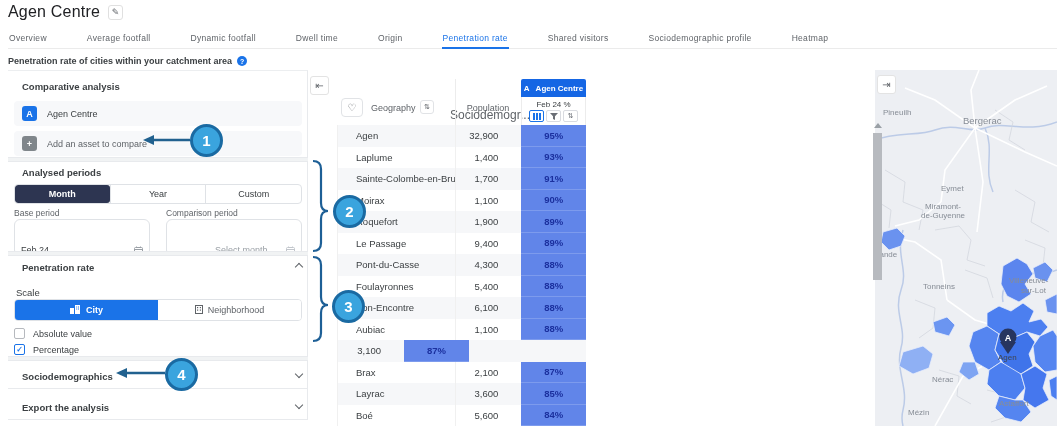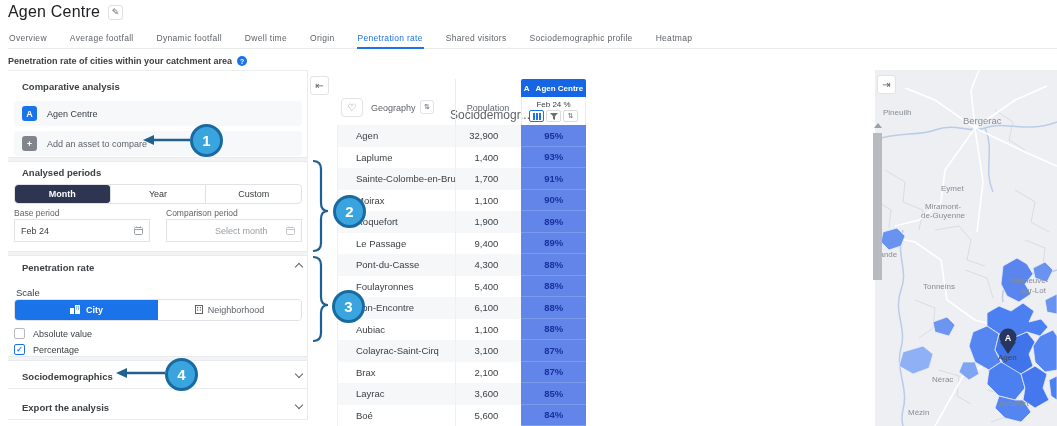--- a/index.html
+++ b/index.html
@@ -5,21 +5,21 @@
   * { box-sizing: border-box; margin: 0; padding: 0; }
   html,body { background:#fff; }
   body { font-family:"Liberation Sans", sans-serif; }
   #page { position:relative; width:1057px; height:426px; background:#fff; overflow:hidden; }
 
   
   #title-row { position:absolute; left:8px; top:3px; display:flex; align-items:center; gap:8px; }
   #page-title { font-size:16px; font-weight:500; color:#202124; letter-spacing:.2px; }
   #edit-btn { width:15px; height:15px; border:1px solid #e0e0e0; border-radius:3px; display:flex; align-items:center; justify-content:center; font-size:9px; color:#5f6368; background:#fff; }
 
-  #tab-bar { position:absolute; left:8px; top:30px; right:0; height:19px; display:flex; gap:21px; border-bottom:1px solid #ebebeb; }
+  #tab-bar { position:absolute; left:8px; top:30px; right:0; height:19px; display:flex; gap:38px; border-bottom:1px solid #ebebeb; }
   .tab { font-size:8.5px; color:#5f6368; letter-spacing:.3px; padding:3px 1px 0 1px; height:19px; white-space:nowrap; }
   .tab.active { color:#1a73e8; border-bottom:2px solid #1a73e8; }
 
   #subtitle-row { position:absolute; left:8px; top:56px; display:flex; align-items:flex-end; gap:5px; }
   #subtitle { font-size:9px; font-weight:bold; color:#3c4043; }
   #help-icon { width:10px; height:10px; border-radius:50%; background:#1a73e8; color:#fff; font-size:7px; font-weight:bold; display:flex; align-items:center; justify-content:center; }
 
   
   #sidebar { position:absolute; left:8px; top:70px; width:300px; height:350px; border-right:1px solid #e8eaed; border-top:1px solid #eceef0; }
   .abs { position:absolute; }
@@ -31,21 +31,21 @@
   .side-row-label { margin-left:10px; font-size:9px; color:#3c4043; }
   .side-row-label.muted { color:#5f6368; }
   .band { left:0; width:300px; height:5px; background:#f1f3f4; border-top:1px solid #e8eaed; border-bottom:1px solid #e8eaed; }
   .hline { left:0; width:300px; height:1px; background:#e8eaed; }
 
   #period-seg { left:6px; top:113px; width:288px; height:20px; display:flex; border:1px solid #dfe2e6; border-radius:4px; overflow:hidden; background:#fff; }
   .seg { flex:1; display:flex; align-items:center; justify-content:center; font-size:9px; color:#3c4043; border-left:1px solid #dfe2e6; }
   .seg:first-child { border-left:none; }
   .seg.active { background:#2d3551; color:#fff; font-weight:bold; border-radius:3px; }
   .field-label { font-size:8.5px; color:#5f6368; }
-  .input { height:23px; border:1px solid #dfe2e6; border-radius:0; background:#fff; display:flex; align-items:center; padding:0 6px; font-size:9px; color:#3c4043; justify-content:space-between; }
+  .input { height:37px; border:1px solid #dfe2e6; border-radius:6px; background:#fff; display:flex; align-items:flex-end; padding:0 6px; font-size:9px; color:#3c4043; justify-content:space-between; }
   .input .ph { color:#9aa0a6; }
   .cal-icon svg { display:block; }
 
   .chev { width:6px; height:6px; border-left:1.5px solid #5f6368; border-bottom:1.5px solid #5f6368; }
   .chev.down { transform:rotate(-45deg); }
   .chev.up { transform:rotate(135deg); }
 
   #scale-seg { left:6px; top:228px; width:288px; height:22px; display:flex; border:1px solid #dfe2e6; border-radius:4px; overflow:hidden; }
   .scale-opt { flex:1; display:flex; align-items:center; justify-content:center; gap:5px; font-size:9px; }
   .scale-opt.active { background:#1a73e8; color:#fff; font-weight:bold; }
@@ -301,21 +301,20 @@
         <div class="cell-city">Bon-Encontre</div>
         <div class="cell-pop">6,100</div>
         <div class="cell-rate">88%</div>
       </div>
       <div class="trow">
         <div class="cell-city">Aubiac</div>
         <div class="cell-pop">1,100</div>
         <div class="cell-rate">88%</div>
       </div>
       <div class="trow alt">
-        <div class="cell-city">Colayrac-Saint-Cirq</div>
         <div class="cell-pop">3,100</div>
         <div class="cell-rate">87%</div>
       </div>
       <div class="trow">
         <div class="cell-city">Brax</div>
         <div class="cell-pop">2,100</div>
         <div class="cell-rate">87%</div>
       </div>
       <div class="trow alt">
         <div class="cell-city">Layrac</div>

